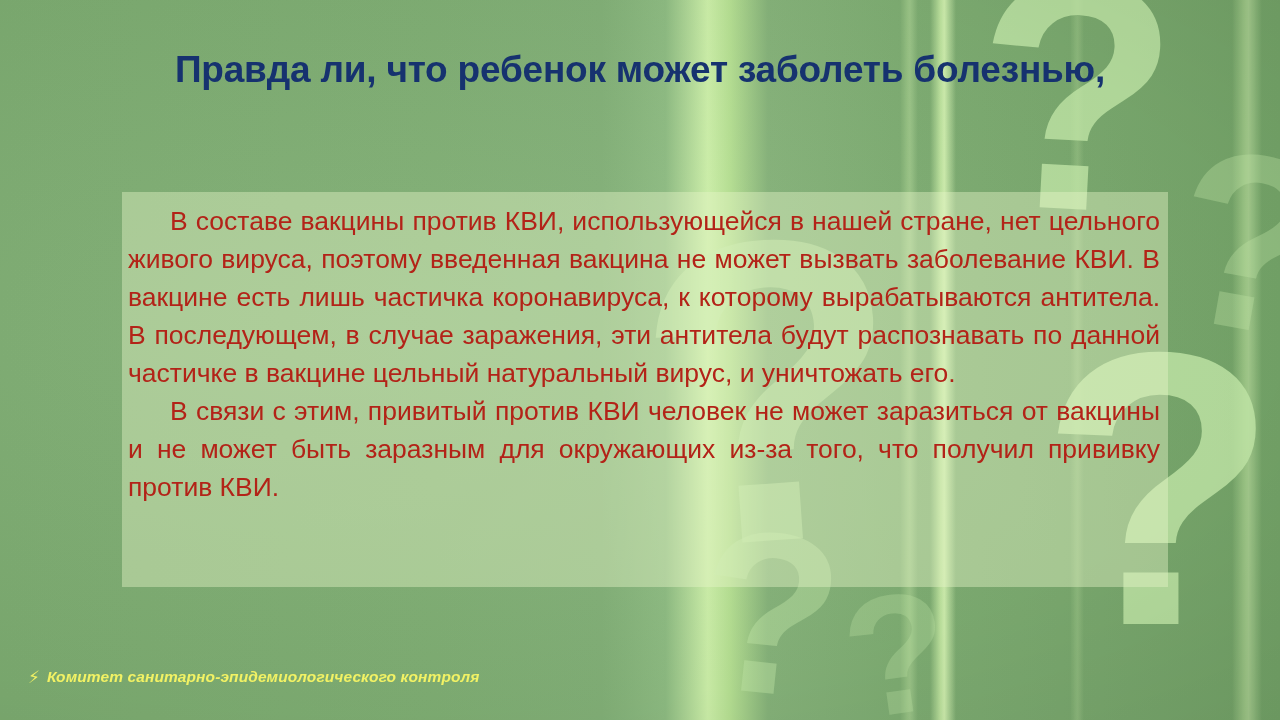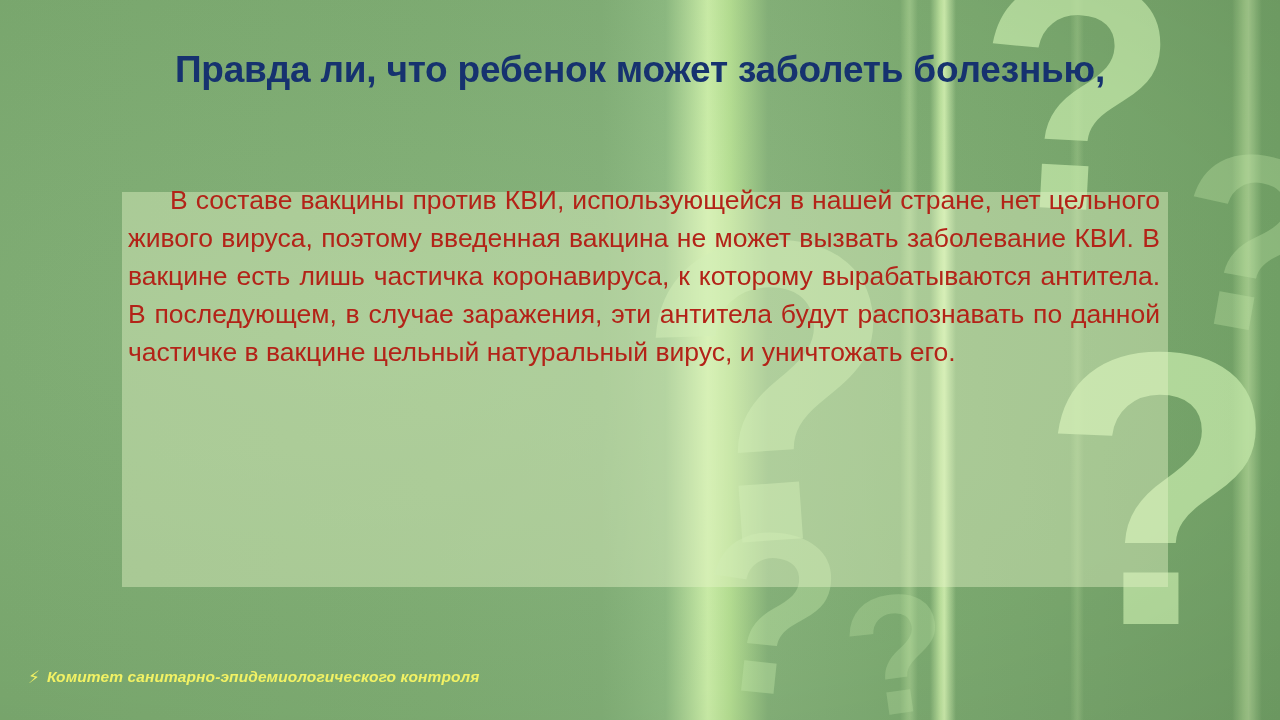--- a/index.html
+++ b/index.html
@@ -94,21 +94,21 @@
     position: absolute;
     left: 122px;
     top: 192px;
     width: 1046px;
     height: 395px;
     background: rgba(232,245,200,.42);
   }
   .panel-text {
     position: absolute;
     left: 128px;
-    top: 181px;
+    top: 202px;
     width: 1032px;
     color: #b32318;
     font-size: 26.5px;
     line-height: 38px;
   }
   .para {
     margin: 0;
     text-align: justify;
     text-indent: 42px;
     text-justify: inter-word;
@@ -161,20 +161,21 @@
   <div class="bg-layer bg-vign"></div>
 
   <div class="title">
     <div>Правда ли, что ребенок может заболеть болезнью,</div>
   </div>
 
   <div class="panel"></div>
 
   <div class="panel-text">
     <p class="para">В составе вакцины против КВИ, использующейся в нашей стране, нет цельного живого вируса, поэтому введенная вакцина не может вызвать заболевание КВИ. В вакцине есть лишь частичка коронавируса, к которому вырабатываются антитела. В последующем, в случае заражения, эти антитела будут распознавать по данной частичке в вакцине цельный натуральный вирус, и уничтожать его.</p>
+    <p class="para">В связи с этим, привитый против КВИ человек не может заразиться от вакцины и не может быть заразным для окружающих из-за того, что получил прививку против КВИ.</p>
   </div>
 
   <div class="footer">
     <span class="bolt">⚡</span>
     <span>Комитет санитарно-эпидемиологического контроля</span>
   </div>
 
 </div>
 
 </body></html>

